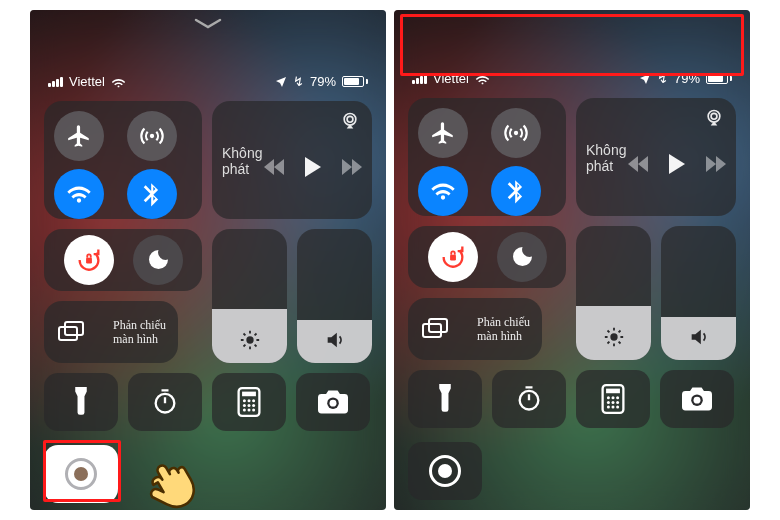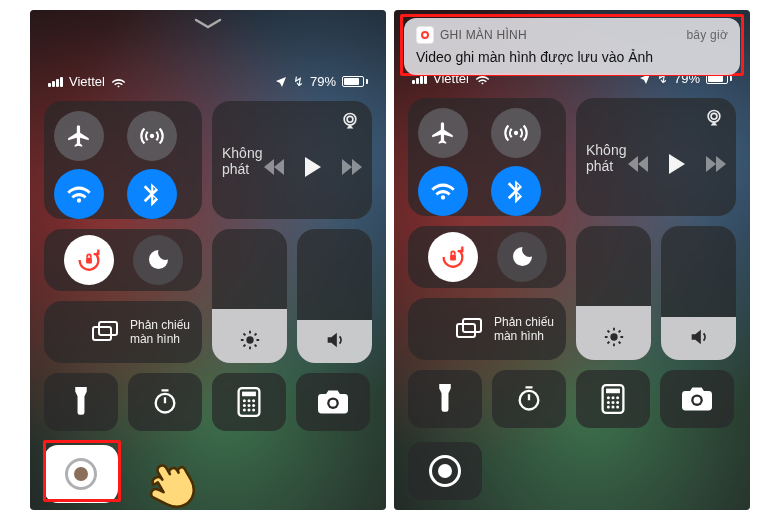--- a/index.html
+++ b/index.html
@@ -178,25 +178,26 @@
   }
   .vcard .icon {
     position:absolute;
     left:50%; transform: translateX(-50%);
     bottom: 12px;
     color:#2a2a2c;
     width:22px;height:22px;
   }
   
   .mirror {
-    width: 158px;
+    width: 134px;
     height: 62px;
-    justify-content: flex-end;
+    justify-content: space-between;
     gap: 10px;
     padding: 0 12px;
+    font-family: Liberation Serif, serif;
   }
   .mirror .icon-box { width:30px; display:flex; align-items:center; justify-content:center; }
   .mirror .label { font-size: 12px; color:#eee; line-height:1.2; }
   
   .util-row {
     display:flex;
     gap:10px;
   }
   .util {
     width: 74px;
@@ -676,28 +677,17 @@
         <div class="rec-row">
           <div class="rec on">
             <div class="ring">
                 <div class="dot"></div>
               </div>
           </div>
         </div>
       </div>
     </div>
 
-    <div class="notif">
-      <div class="notif-top">
-        <span class="notif-icon">
-            <span class="indot"></span>
-          </span>
-        <span>GHI MÀN HÌNH</span>
-        <span class="spacer"></span>
-        <span class="when">bây giờ</span>
-      </div>
-      <div class="notif-body">Video ghi màn hình được lưu vào Ảnh</div>
-    </div>
 
     <div class="hilite" style="left:6px; top:4px; right:6px; height:62px"></div>
   </div>
 
 </div>
 
 </body></html>

